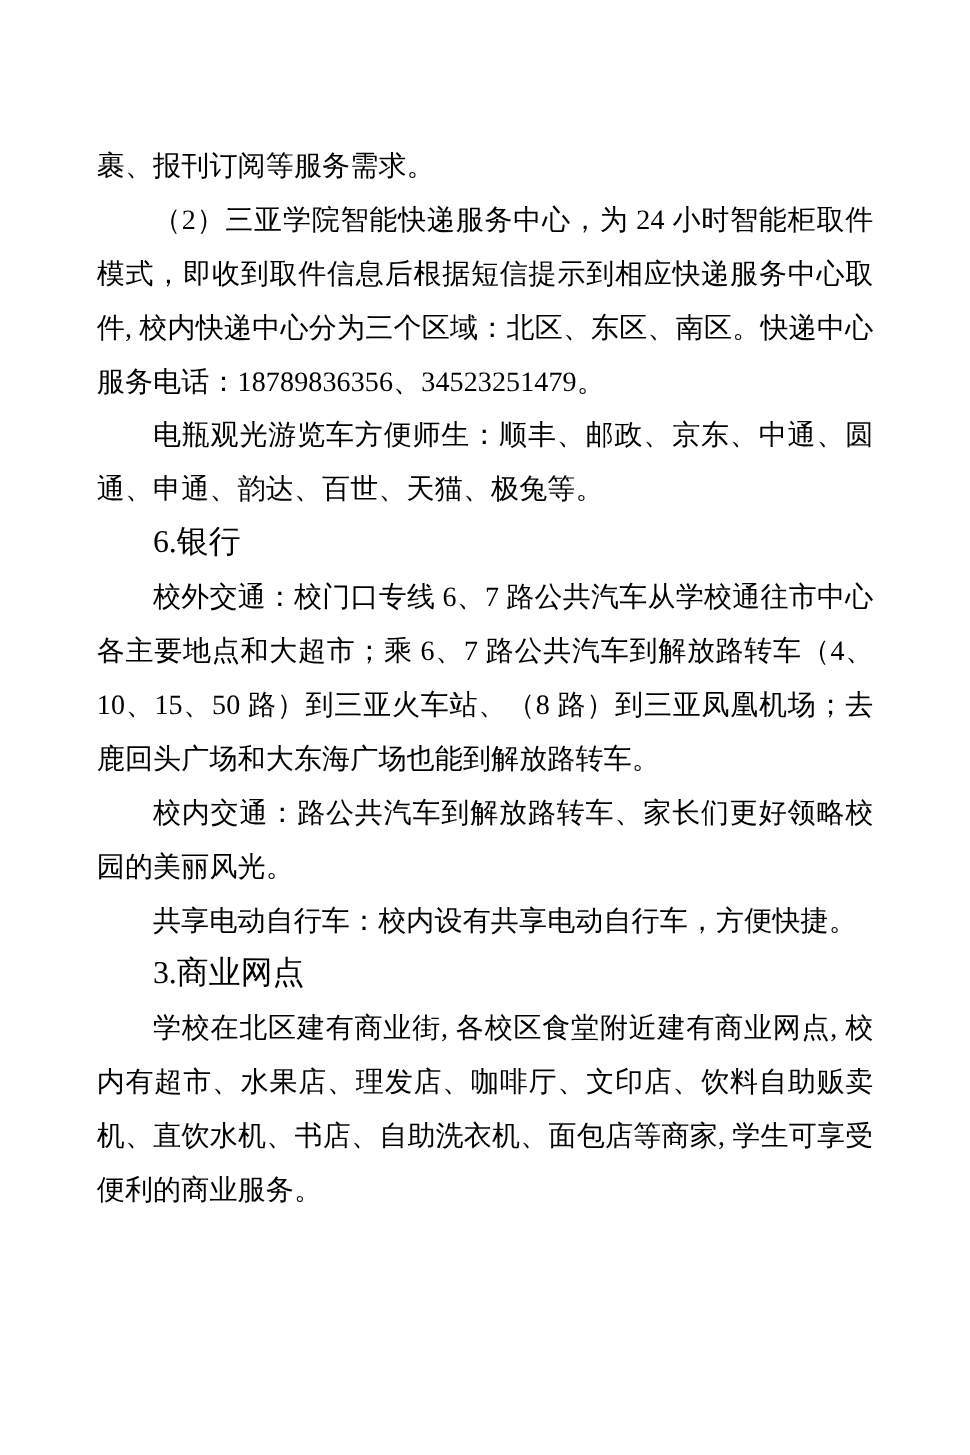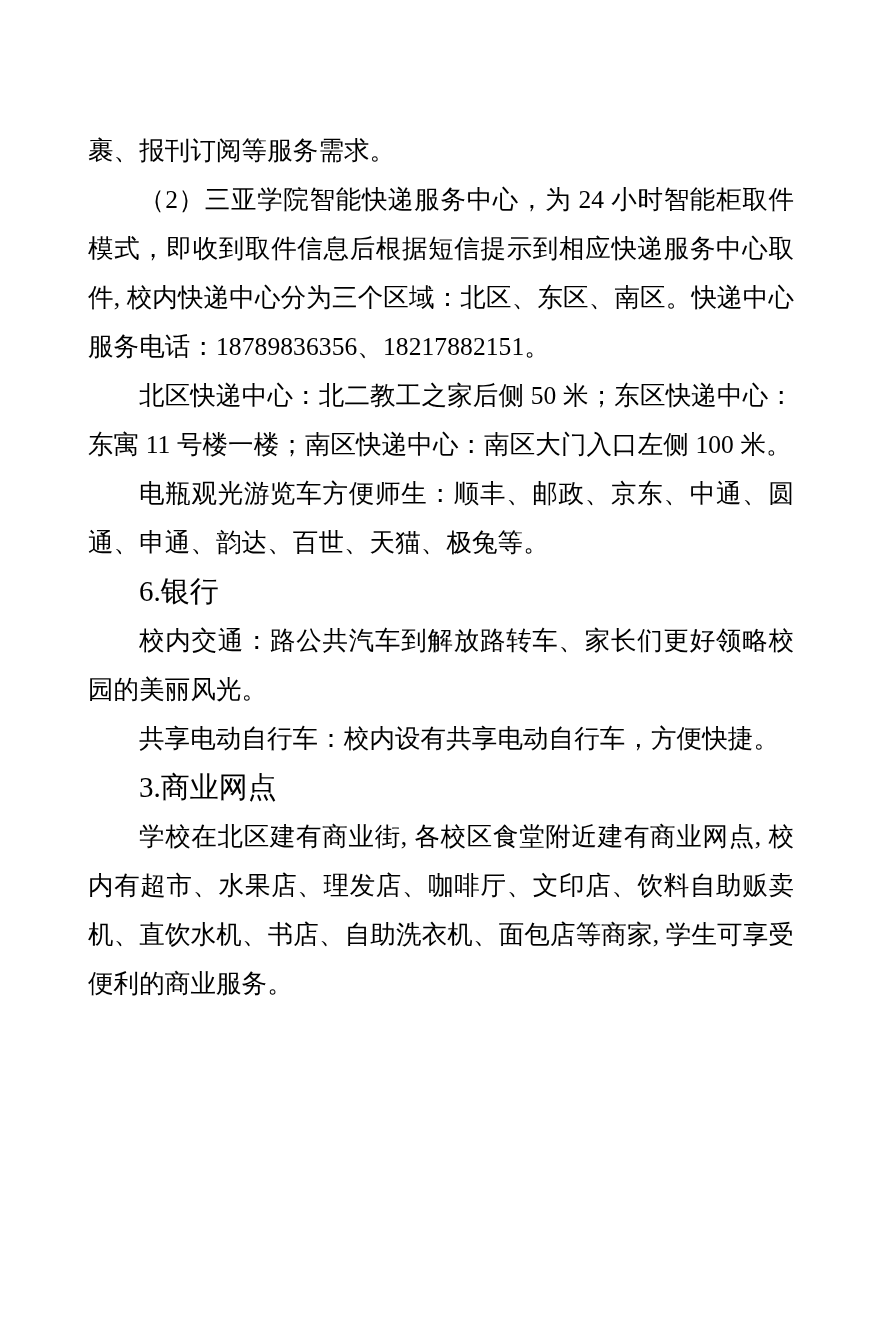--- a/index.html
+++ b/index.html
@@ -50,24 +50,24 @@
     font-family: Liberation Sans, sans-serif;
   }
 </style>
 </head>
 <body>
 
 <div class="page">
 
   <div class="content">
     <p class="para">裹、报刊订阅等服务需求。</p>
-    <p class="para indent">（2）三亚学院智能快递服务中心，为 24 小时智能柜取件模式，即收到取件信息后根据短信提示到相应快递服务中心取件, 校内快递中心分为三个区域：北区、东区、南区。快递中心服务电话：18789836356、18217882151。</p>
-    <p class="para indent">北区快递中心：北二教工之家后侧 50 米；东区快递中心：东寓 11 号楼一楼；南区快递中心：南区大门入口左侧 100 米。</p>
+    <p class="para indent">（2）三亚学院智能快递服务中心，为 24 小时智能柜取件模式，即收到取件信息后根据短信提示到相应快递服务中心取件, 校内快递中心分为三个区域：北区、东区、南区。快递中心服务电话：18789836356、34523251479。</p>
     <p class="para indent">电瓶观光游览车方便师生：顺丰、邮政、京东、中通、圆通、申通、韵达、百世、天猫、极兔等。</p>
     <p class="heading">6.银行</p>
+    <p class="para indent">校外交通：校门口专线 6、7 路公共汽车从学校通往市中心各主要地点和大超市；乘 6、7 路公共汽车到解放路转车（4、10、15、50 路）到三亚火车站、（8 路）到三亚凤凰机场；去鹿回头广场和大东海广场也能到解放路转车。</p>
     <p class="para indent">校内交通：路公共汽车到解放路转车、家长们更好领略校园的美丽风光。</p>
     <p class="para indent">共享电动自行车：校内设有共享电动自行车，方便快捷。</p>
     <p class="heading">3.商业网点</p>
     <p class="para indent">学校在北区建有商业街, 各校区食堂附近建有商业网点, 校内有超市、水果店、理发店、咖啡厅、文印店、饮料自助贩卖机、直饮水机、书店、自助洗衣机、面包店等商家, 学生可享受便利的商业服务。</p>
   </div>
 
   <div class="pagenum">30</div>
 
 </div>
 

